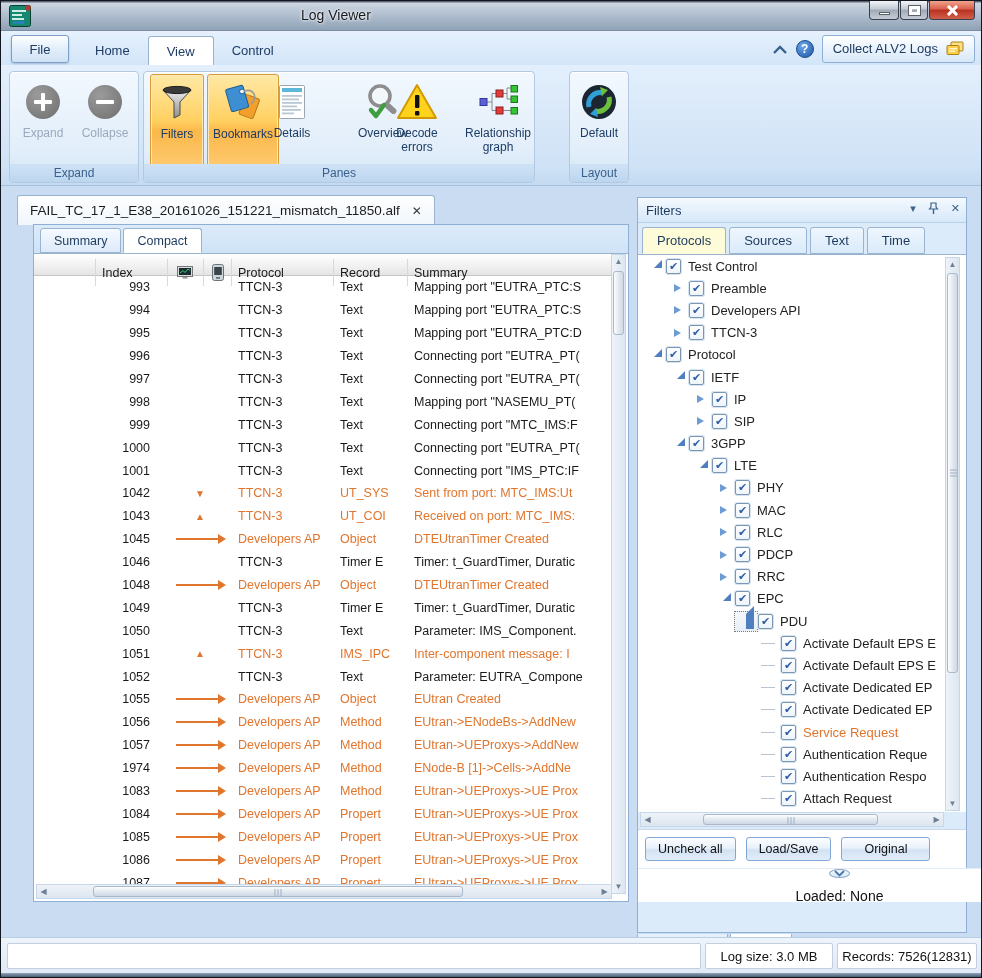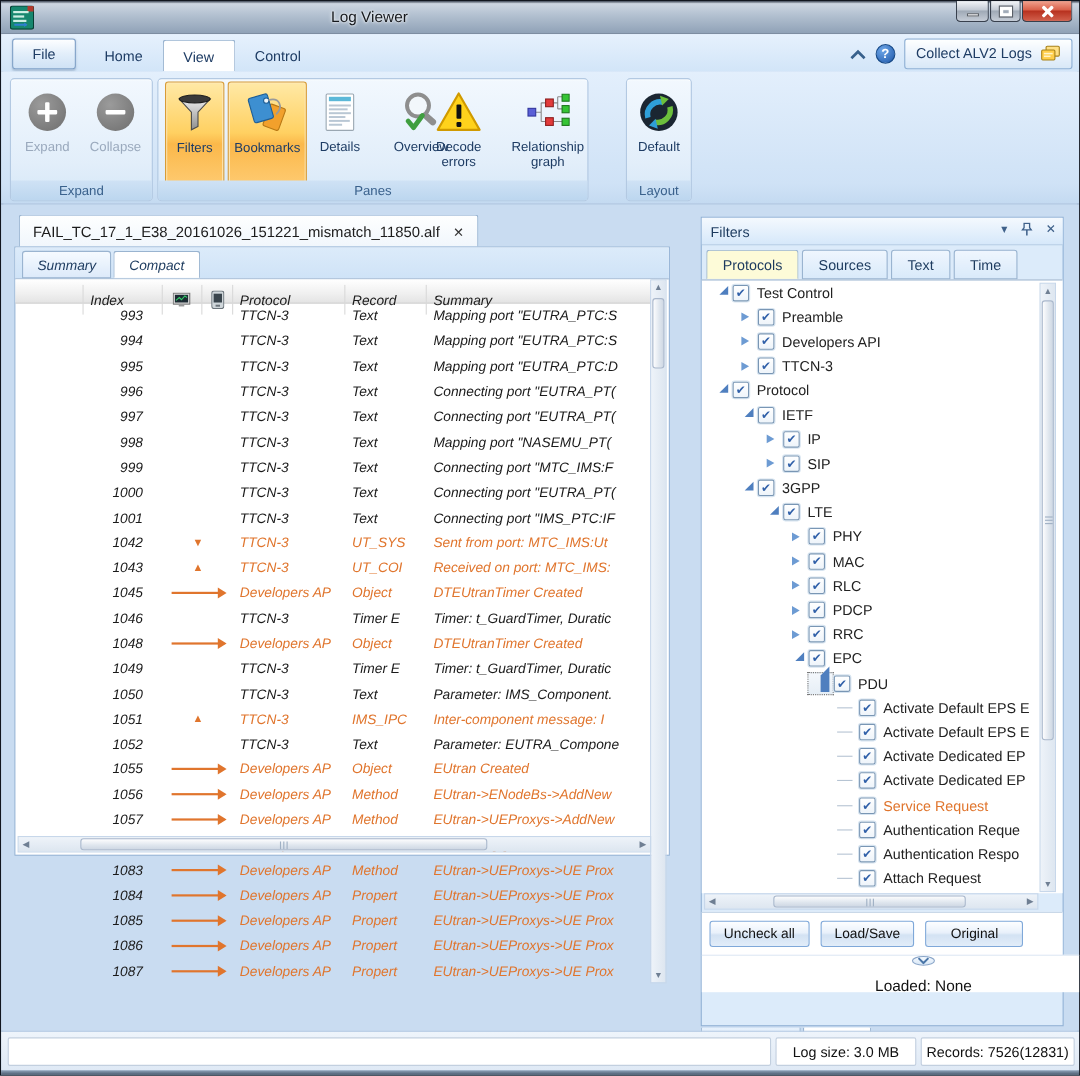--- a/index.html
+++ b/index.html
@@ -72,22 +72,22 @@
 
   
   .main { position:absolute; left:0; top:185px; width:100%; height:751px; background:#c9dcf1; }
 
   
   .doc-tab { position:absolute; left:16px; top:9px; height:30px; padding:0 12px;
     display:flex; align-items:center; gap:12px; font-size:13.5px; color:#1c1c1c;
     background:linear-gradient(#feffff,#f0f6fc); border:1px solid #9ab4d0; border-bottom:none;
     border-radius:3px 3px 0 0; }
   .x-small { font-size:12px; color:#333; font-weight:bold; }
-  .left-panel { position:absolute; left:12px; top:38px; width:596px; height:554px;
-    background:#fff; border:1px solid #8fb0d4;font-style:italic; }
+  .left-panel { position:absolute; left:32px; top:38px; width:596px; height:678px;
+    background:#fff; border:1px solid #8fb0d4; }
   .viewtabs { position:absolute; left:0; top:0; width:100%; height:29px;
     background:linear-gradient(#dcebfa,#cfe3f7); border-bottom:1px solid #9ab4d0; display:flex;
     padding:3px 0 0 6px; gap:2px; }
   .vtab { padding:0 13px; font-size:12.5px; color:#1c3a5e; display:flex; align-items:center;
     border:1px solid #9ab4d0; border-radius:3px 3px 0 0;
     background:linear-gradient(#f5faff,#ddeafa); }
   .vtab.active { background:#fff; border-bottom:1px solid #fff; }
 
   
   .tbl-header, .trow { display:grid; grid-template-columns:62px 72px 36px 28px 102px 74px 1fr; }
@@ -282,21 +282,21 @@
         <div class="icon">
           <svg width="42" height="40" viewBox="0 0 42 40">
             <rect x="20" y="13" width="15" height="21" rx="2" transform="rotate(20 27 23)" fill="#f2a02c" stroke="#b87714"></rect>
             <rect x="6" y="4" width="18" height="23" rx="2" transform="rotate(-16 15 15)" fill="#3d8fd1" stroke="#1e5e96"></rect>
             <circle cx="20" cy="8.5" r="2.4" fill="#eef6fc" stroke="#1e5e96"></circle>
             <path d="M22 8 C32 5 36 14 29 21" fill="none" stroke="#9a9a9a" stroke-width="1.6"></path>
           </svg>
         </div>
         <div class="lbl">Bookmarks</div>
       </div>
-      <div class="rbtn" style="left:139px; width:52px;">
+      <div class="rbtn" style="left:122px; width:52px;">
         <div class="icon">
           <svg width="28" height="36" viewBox="0 0 28 36">
             <rect x="1.5" y="1.5" width="25" height="33" rx="1" fill="#ffffff" stroke="#9aa7b2"></rect>
             <rect x="4" y="4" width="20" height="4" fill="#5cb8d8"></rect>
             <rect x="4" y="11" width="20" height="1.8" fill="#b9c7d4"></rect>
               <rect x="4" y="14.5" width="17" height="1.8" fill="#b9c7d4"></rect>
             <rect x="4" y="18" width="20" height="1.8" fill="#b9c7d4"></rect>
               <rect x="4" y="21.5" width="15" height="1.8" fill="#b9c7d4"></rect>
             <rect x="4" y="25" width="19" height="1.8" fill="#b9c7d4"></rect>
               <rect x="4" y="28.5" width="12" height="1.8" fill="#b9c7d4"></rect>

